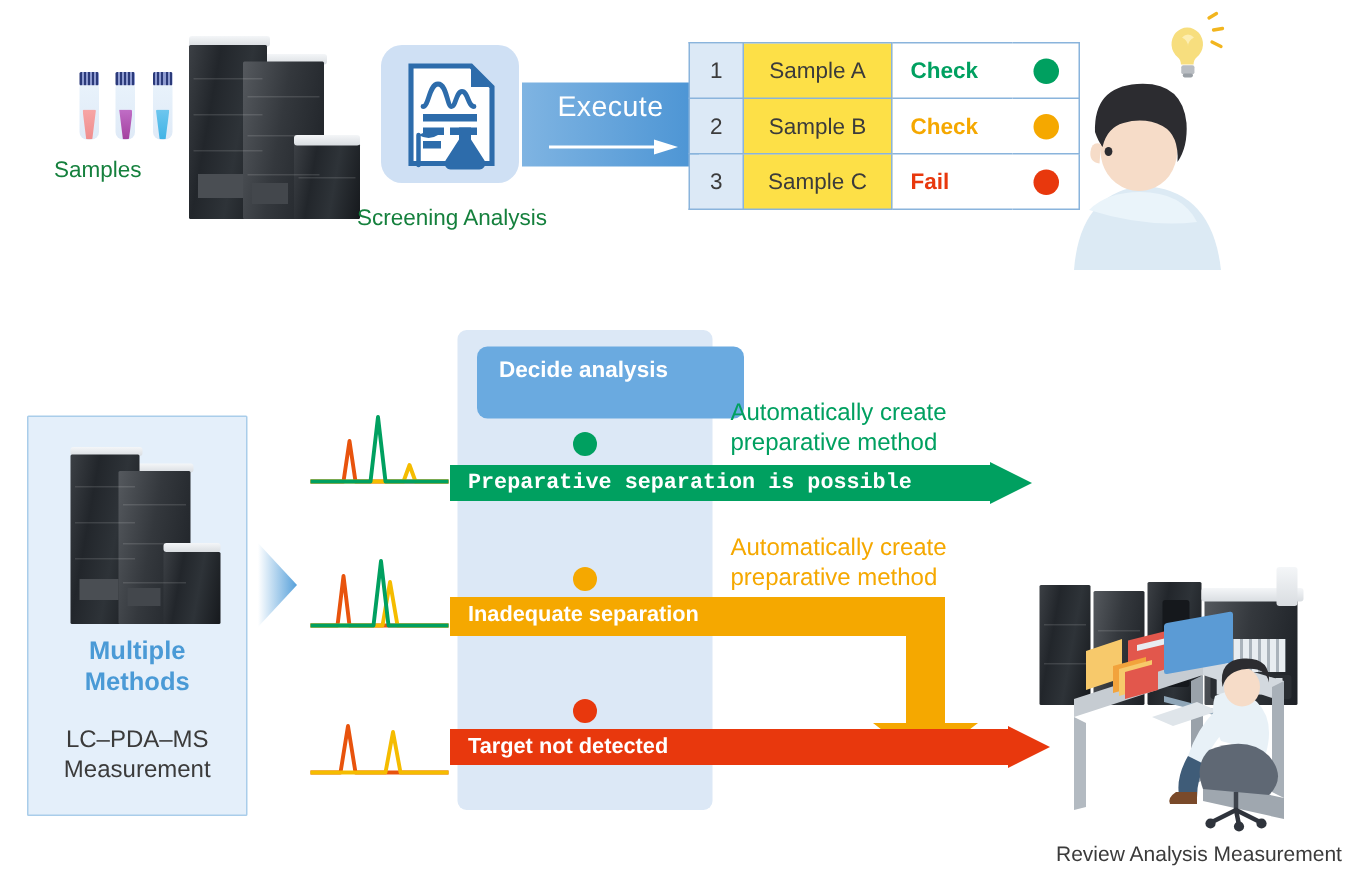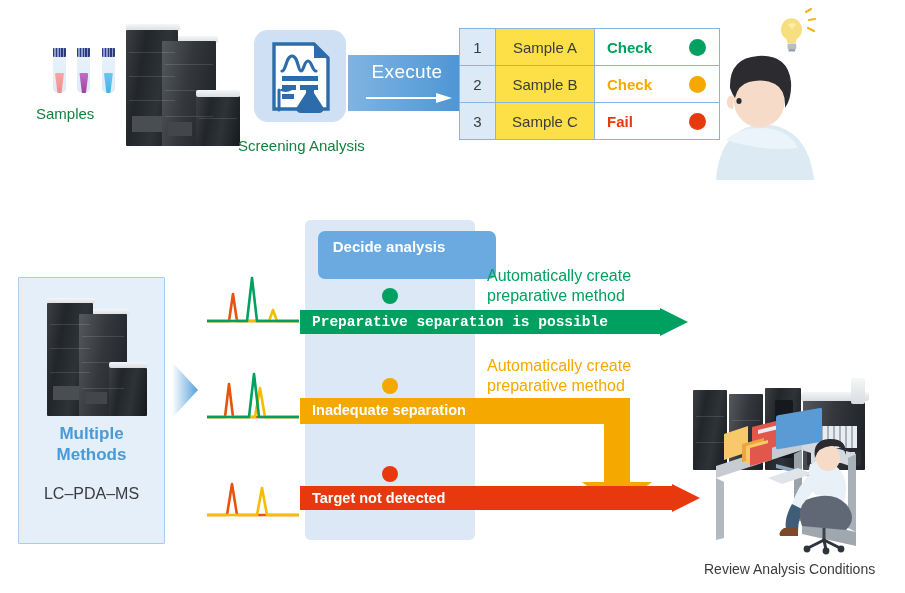--- a/index.html
+++ b/index.html
@@ -221,20 +221,21 @@
     <div class="slot" style="left:41px;top:90px;width:42px;height:1px;"></div>
     <div style="position:absolute;left:12px;top:88px;width:26px;height:14px;background:#4a4e53;"></div>
     <div style="position:absolute;left:44px;top:94px;width:22px;height:12px;background:#43474c;"></div>
   </div>
   <div id="methods-title">
     <div>Multiple</div>
     <div>Methods</div>
   </div>
   <div id="methods-sub">
     <div>LC–PDA–MS</div>
+    <div>Measurement</div>
   </div>
 </div>
 
 <svg class="abs" id="flow-chevron" viewBox="0 0 26 56">
   <defs>
       <linearGradient id="chevg" x1="0" y1="0" x2="1" y2="0">
     <stop offset="0" stop-color="#ffffff"></stop>
         <stop offset="1" stop-color="#56a0da"></stop>
   </linearGradient>
     </defs>
@@ -335,13 +336,13 @@
   <path d="M118 108 v12" stroke="#3d434c" stroke-width="3"></path>
   <g stroke="#2f343c" stroke-width="3" stroke-linecap="round" fill="none">
     <path d="M118 120 L102 128"></path>
       <path d="M118 120 L134 128"></path>
       <path d="M118 120 L120 130"></path>
   </g>
   <circle cx="101" cy="129" r="3.4" fill="#2f343c"></circle>
   <circle cx="135" cy="129" r="3.4" fill="#2f343c"></circle>
   <circle cx="120" cy="131" r="3.4" fill="#2f343c"></circle>
 </svg>
-<div class="abs lbl" id="review-label">Review Analysis Conditions</div>
+<div class="abs lbl" id="review-label">Review Analysis Measurement</div>
 
 </body></html>

